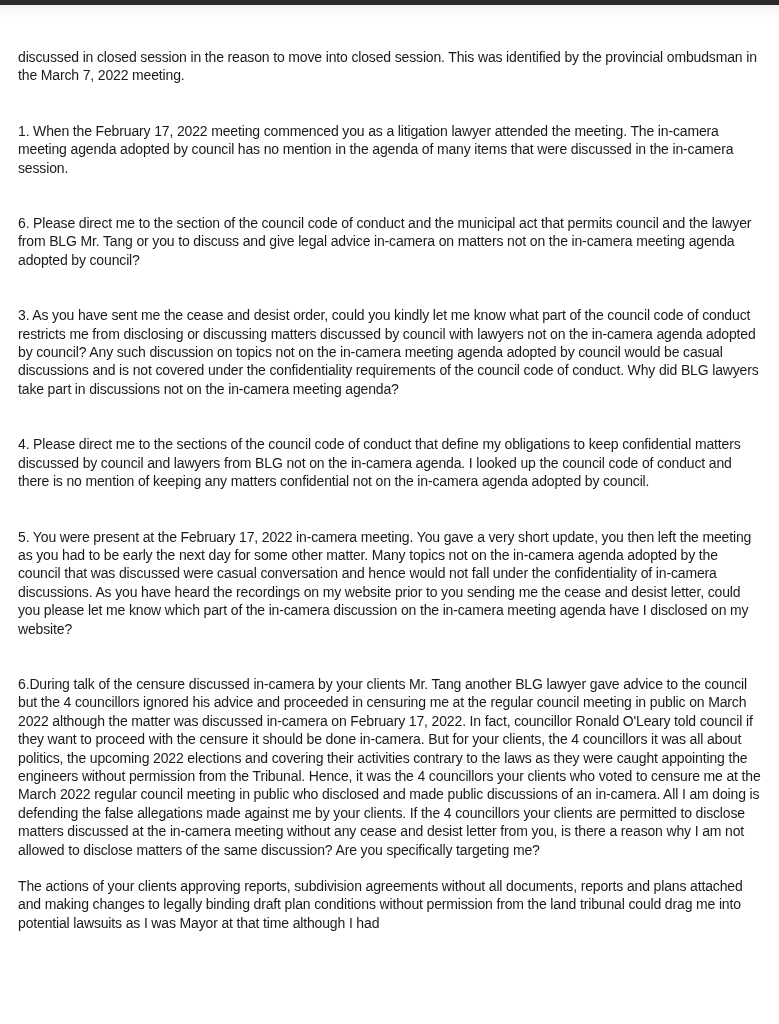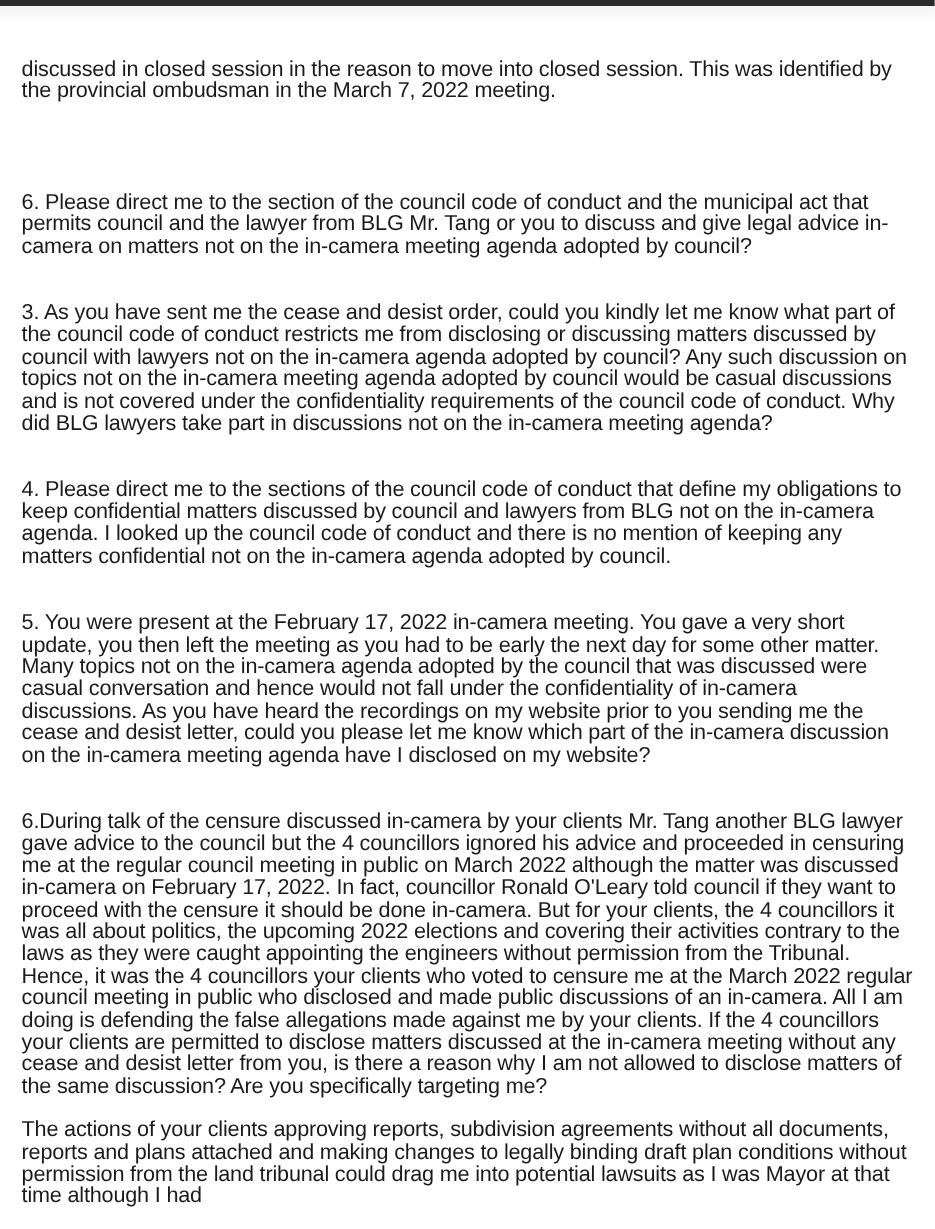--- a/index.html
+++ b/index.html
@@ -27,40 +27,41 @@
       left: 0; top: 5px;
       width: 779px;
       height: 14px;
       background: linear-gradient(#f3f3f3, #ffffff);
     }
     .doc {
       position: absolute;
       left: 18px;
       top: 48px;
       width: 745px;
-      font-size: 18px;
+      font-size: 14px;
       line-height: 18.4px;
       letter-spacing: -0.15px;
     }
     .para {
       margin: 0;
       white-space: normal;
     }
     .gap-lg { height: 37px; }
     .gap-md { height: 18px; }
   </style>
 </head>
 <body>
 
 <div class="topbar"></div>
 <div class="topbar-fade"></div>
 
 <div class="doc">
   <p class="para">discussed in closed session in the reason to move into closed session. This was identified by the provincial ombudsman in the March 7, 2022 meeting.</p>
   <div class="gap-lg"></div>
+  <p class="para">1. When the February 17, 2022 meeting commenced you as a litigation lawyer attended the meeting. The in-camera meeting agenda adopted by council has  no mention in the agenda of many items that were discussed in the in-camera session.</p>
   <div class="gap-lg"></div>
   <p class="para">6. Please direct me to the section of the council code of conduct and the municipal act that  permits council and the lawyer from BLG Mr. Tang or you to discuss and give legal advice in-camera on matters not on the in-camera meeting agenda adopted by council?</p>
   <div class="gap-lg"></div>
   <p class="para">3. As you have sent me the cease and desist order, could you kindly let me know what part of the council code of conduct restricts me from disclosing or discussing matters discussed by council with lawyers not on the in-camera agenda adopted by council? Any such discussion on topics not on the in-camera meeting agenda adopted by council would be casual discussions and is not covered under the confidentiality requirements of the council code of conduct. Why did BLG lawyers take part in discussions not on the in-camera meeting agenda?</p>
   <div class="gap-lg"></div>
   <p class="para">4. Please direct me to the sections of the council code of conduct that define my obligations  to keep confidential matters discussed by council and lawyers from BLG not on the in-camera agenda. I looked up the council code of conduct and there is no mention of keeping any matters confidential not on the in-camera agenda adopted by council.</p>
   <div class="gap-lg"></div>
   <p class="para">5. You were present at the February 17, 2022 in-camera meeting. You gave a very short update, you then left the meeting as you had to be early the next day for some other matter. Many topics not on the in-camera agenda adopted by the council that was discussed were casual conversation and hence would not fall under the confidentiality of in-camera discussions.  As you have heard the recordings on my website prior to you sending me the cease and desist letter, could you please let me know which part of the in-camera discussion on the in-camera meeting agenda  have I disclosed on my website?</p>
   <div class="gap-lg"></div>
   <p class="para">6.During talk of the censure discussed in-camera by your clients Mr. Tang another BLG lawyer gave advice to the council but the 4 councillors ignored his advice and proceeded in censuring me at the regular council meeting in public on March 2022 although the matter was discussed in-camera on February 17, 2022. In fact, councillor Ronald O'Leary told council if they want to proceed with the censure it should be done in-camera. But for your clients, the 4 councillors it was all about politics, the upcoming 2022 elections and covering their activities contrary to the laws as they were caught appointing the engineers without permission from the Tribunal. Hence, it was the 4 councillors your clients who voted to censure me at the March 2022 regular council meeting in public who disclosed and made public discussions of an in-camera. All I am doing is defending the false allegations made against me by your clients. If the 4 councillors your clients are permitted to disclose matters discussed at the in-camera meeting without any cease and desist letter from you, is there a reason why I am not allowed to disclose matters of the same discussion? Are you specifically targeting me?</p>

